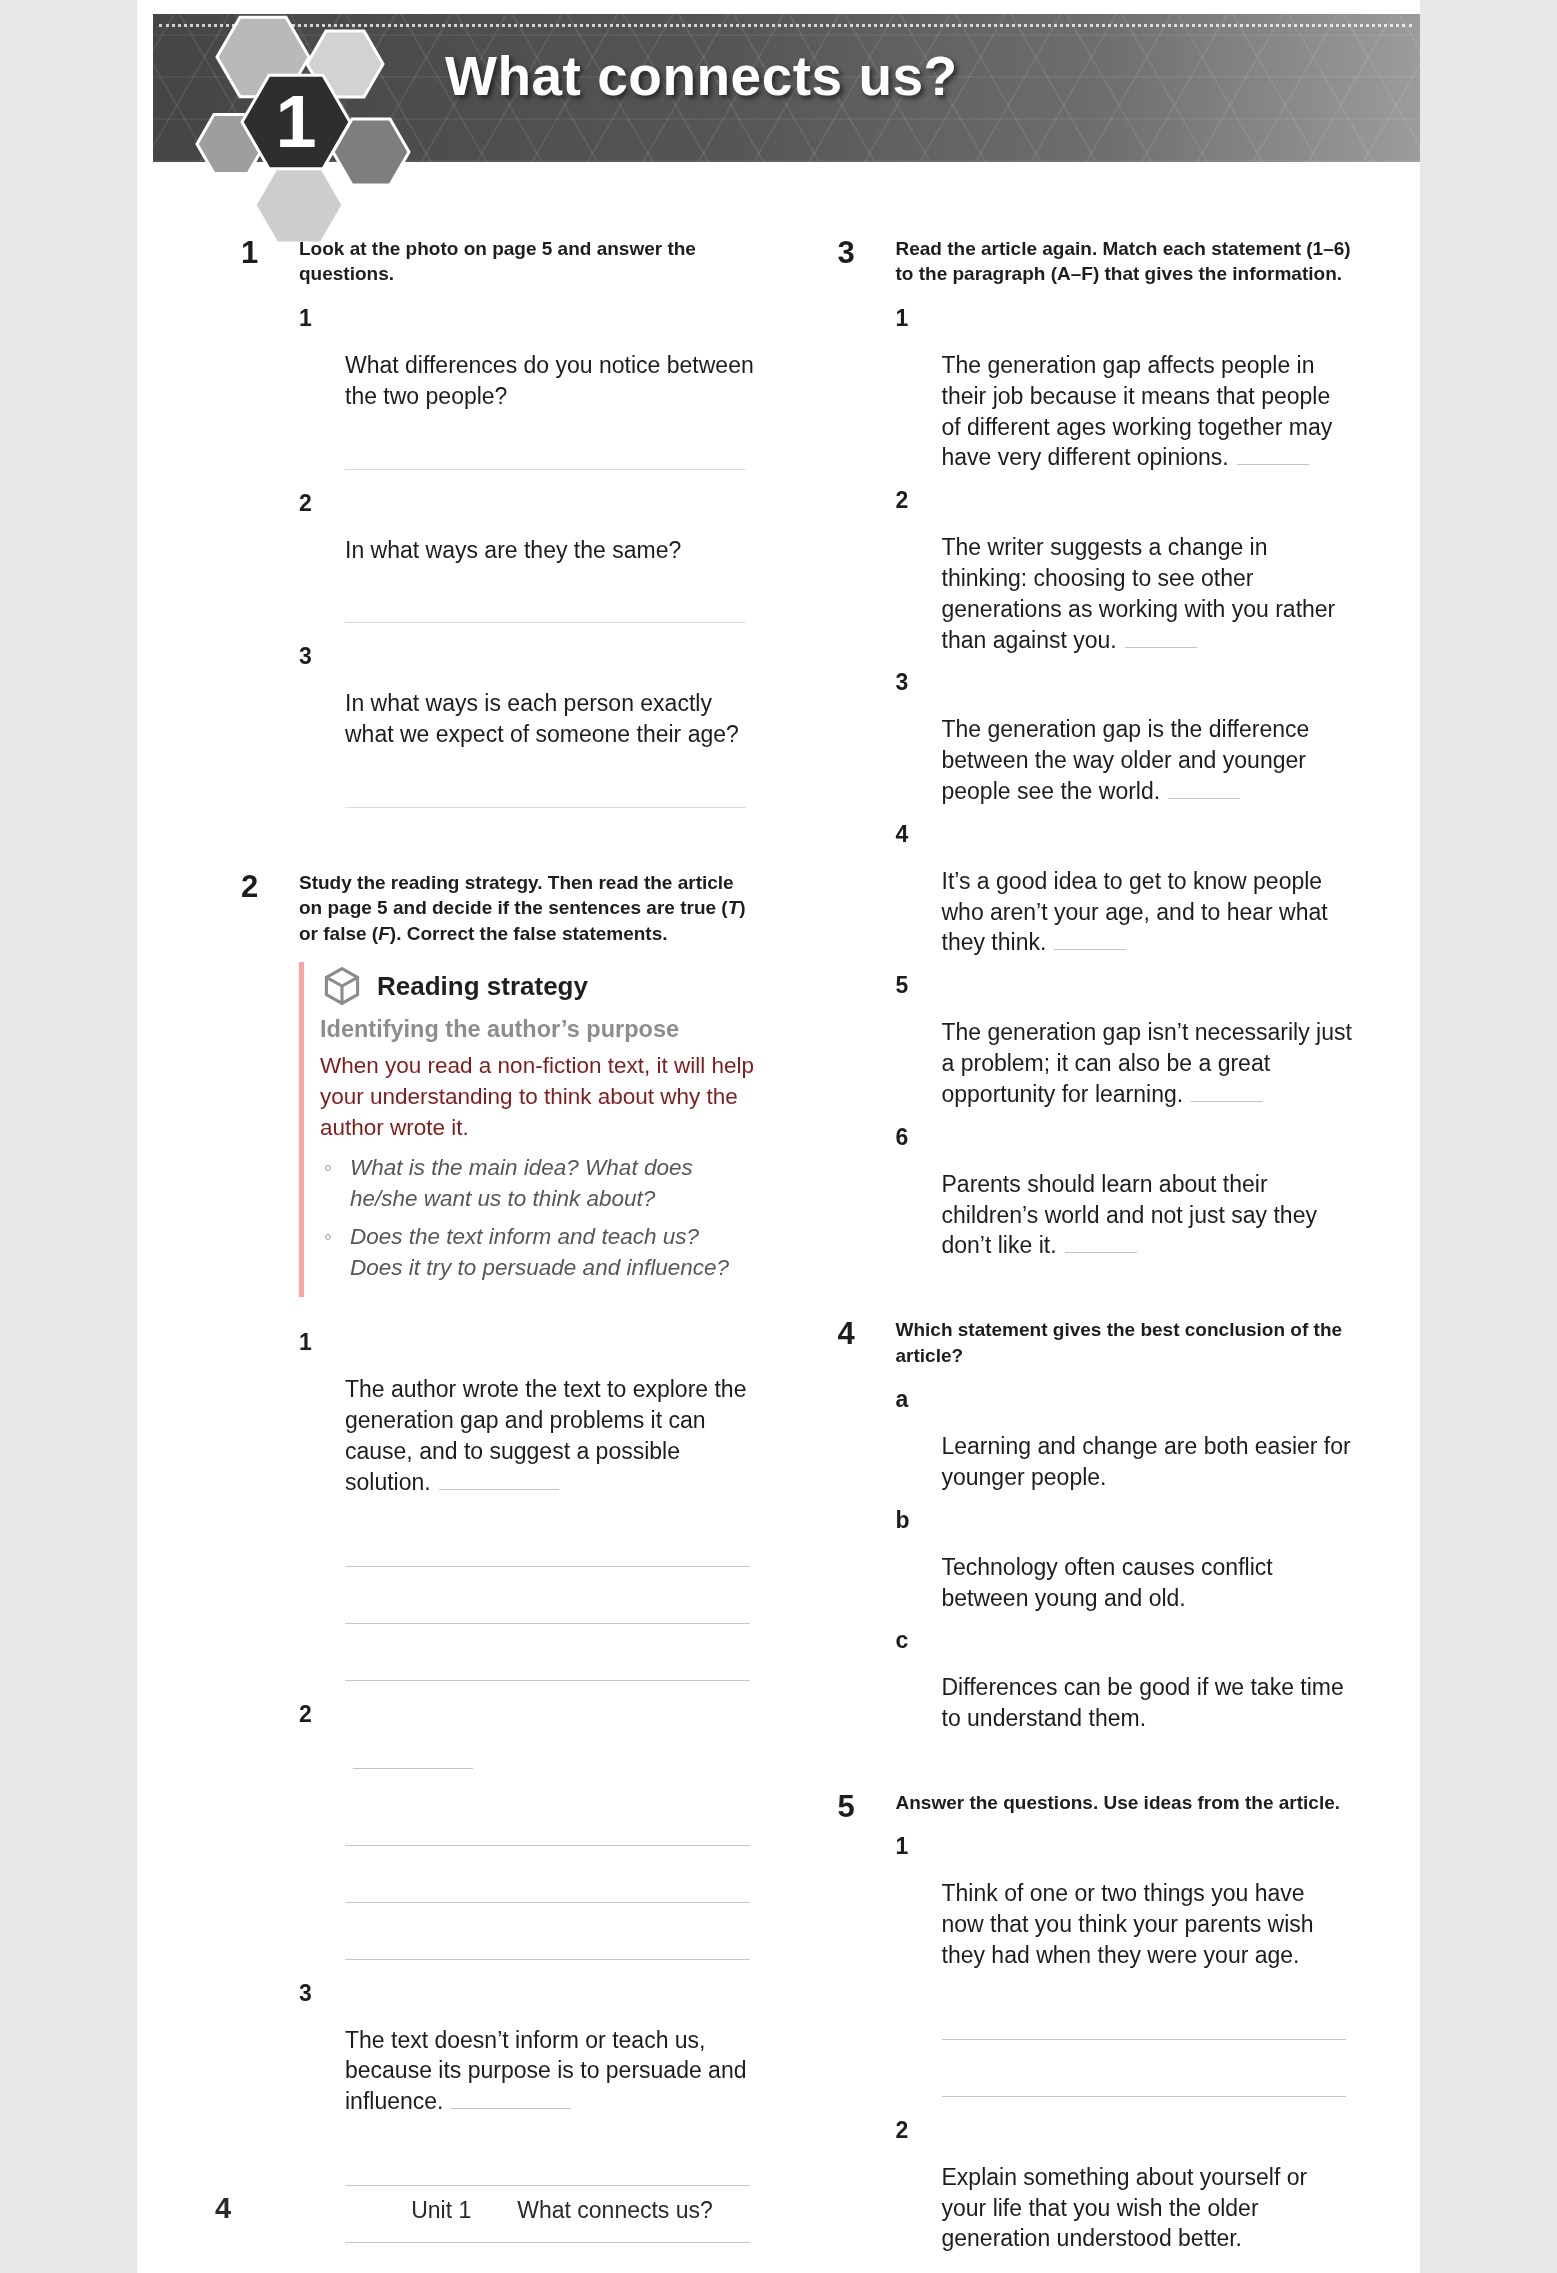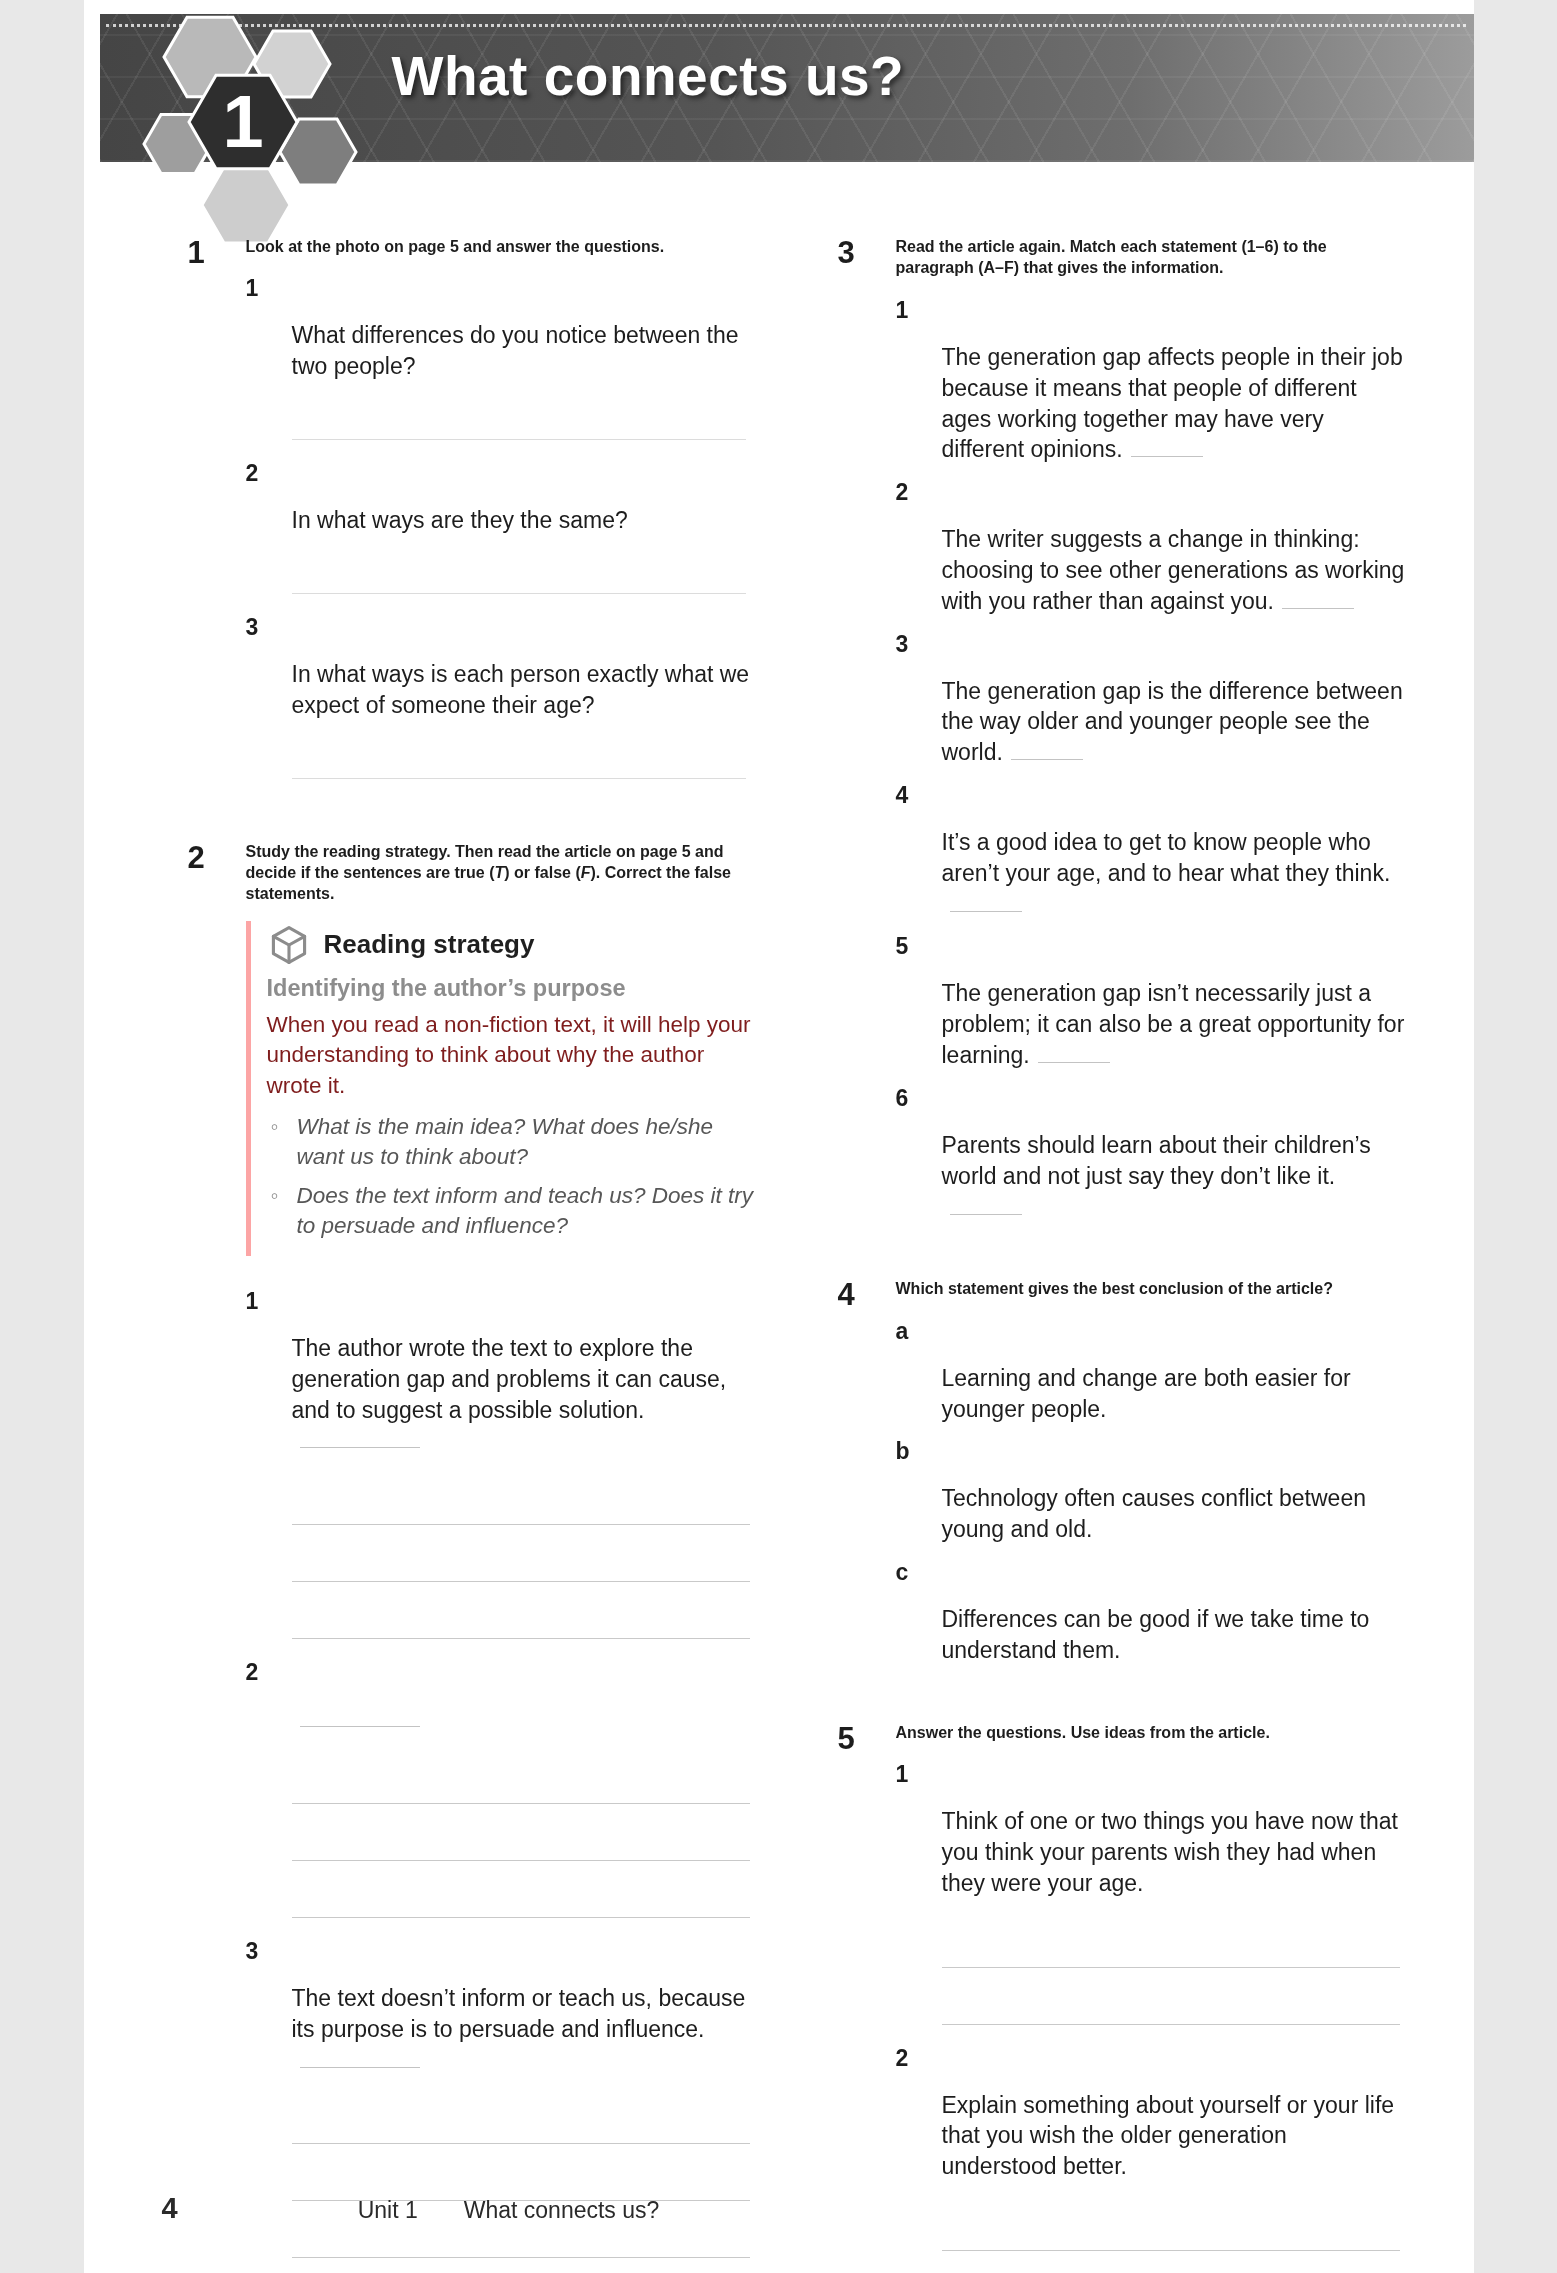--- a/index.html
+++ b/index.html
@@ -1,19 +1,19 @@
 <!DOCTYPE html>
 <html><head>
 <meta charset="utf-8">
 <style>
   * { box-sizing: border-box; }
   html,body { margin:0; padding:0; background:#e8e8e8; }
   body { font-family:"Liberation Sans", sans-serif; color:#1d1d1d; }
   .page {
-    position:relative; width:1390px; height:2273px; margin:0 auto;
+    position:relative; width:1283px; height:2273px; margin:0 auto;
     background:#ffffff; overflow:hidden;
   }
 
   
   .banner {
     position:absolute; top:14px; left:16px; right:0; height:148px;
     background:linear-gradient(90deg,#454545 0%,#555555 45%,#6e6e6e 75%,#9c9c9c 100%);
   }
   .banner .lattice {
     position:absolute; inset:0;
@@ -36,21 +36,21 @@
   
   .columns {
     position:absolute; top:236px; left:104px; right:68px;
     display:flex; gap:82px;
   }
   .col { flex:1 1 0; min-width:0; }
 
   .exercise { display:flex; margin-bottom:44px; }
   .ex-num { flex:0 0 58px; font-size:31px; font-weight:bold; line-height:1.05; padding-top:1px; }
   .ex-body { flex:1; min-width:0; }
-  .instruction { margin:0 0 16px 0; font-weight:bold; font-size:16px; line-height:1.34; }
+  .instruction { margin:0 0 16px 0; font-weight:bold; font-size:19px; line-height:1.34; }
   .instruction i { font-style:italic; }
 
   .sub-item { display:flex; font-size:23px; line-height:1.34; margin-bottom:12px; }
   .sub-num { flex:0 0 46px; font-weight:bold; }
   .sub-text { flex:1; min-width:0;margin-top:47px; }
 
   .tail {
     display:inline-block; height:4px; border-bottom:1.6px solid #c3c3c3;
     vertical-align:baseline; margin-left:8px;
   }

